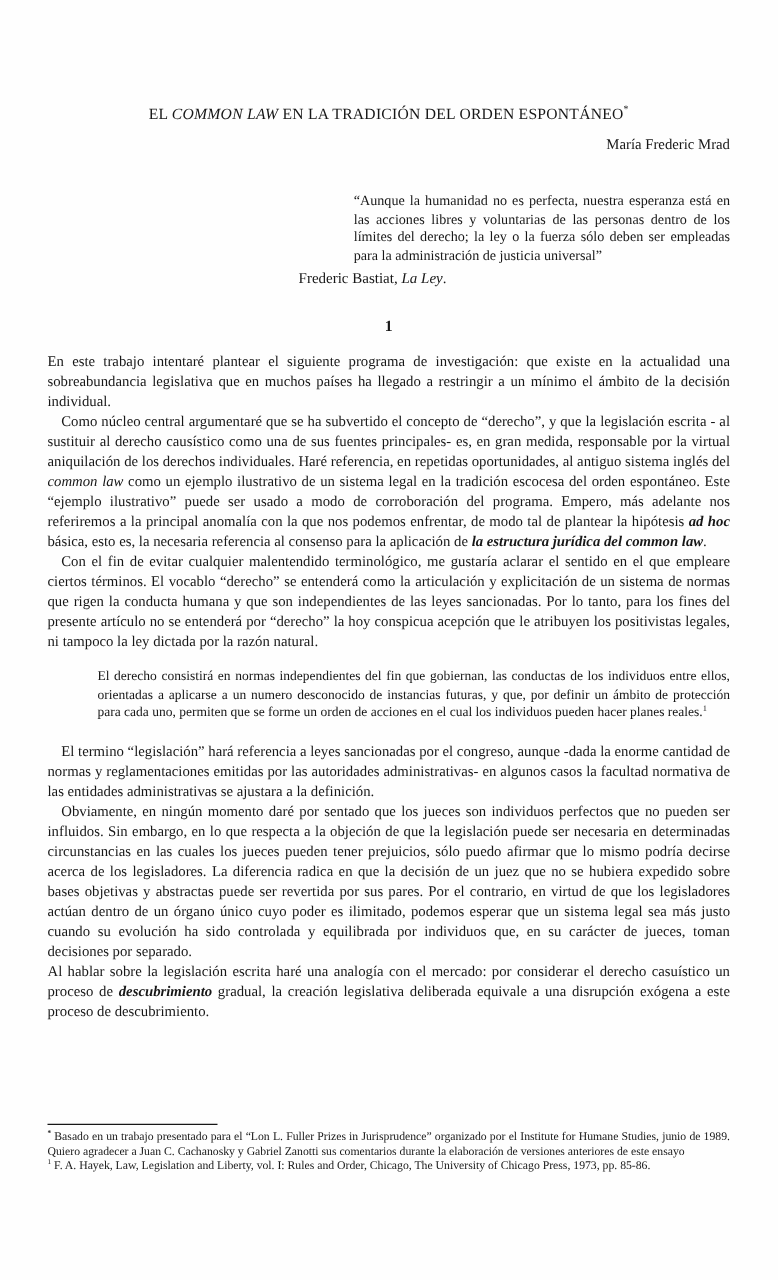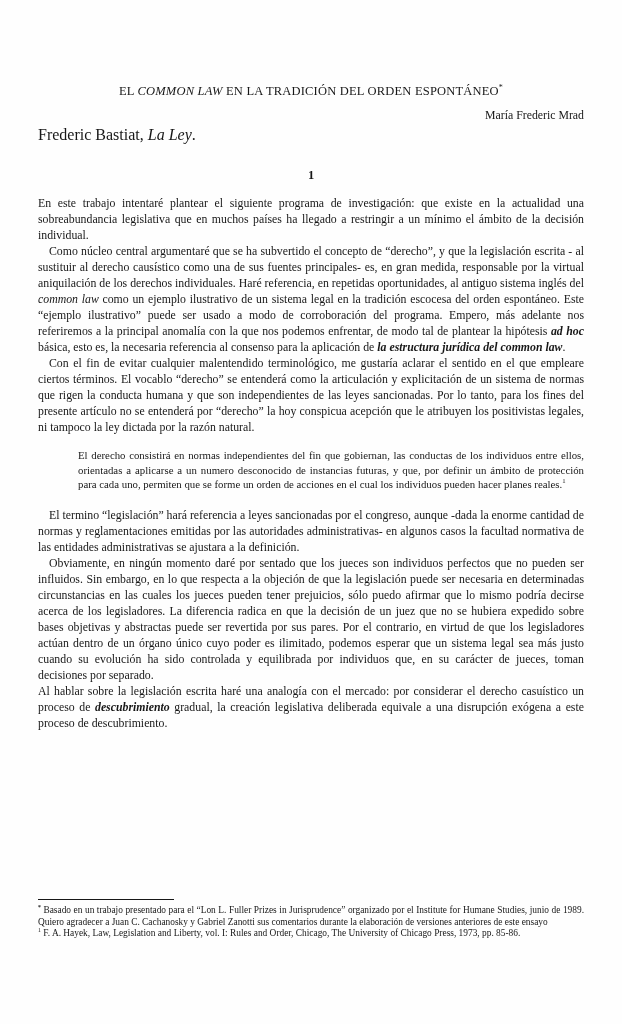--- a/index.html
+++ b/index.html
@@ -39,23 +39,23 @@
   }
   .epigraph {
     margin-top: 31px;
     margin-left: 245px;
     font-size: 11.3px;
     line-height: 14.5px;
     text-align: justify;
   }
   .epigraph-attribution {
     margin-top: 3px;
-    text-align: left;
+    text-align: center;
     padding-right: 26px;
-    font-size: 16px;
+    font-size: 12px;
   }
   .section-number {
     margin-top: 24px;
     text-align: center;
     font-weight: bold;
     font-size: 12.5px;
   }
   .body-text {
     margin-top: 12px;
     font-size: 11.8px;
@@ -94,20 +94,21 @@
 </head>
 <body>
 
 <div class="page">
   <div class="content">
 
     <div class="title"><span>EL </span><span style="font-style: italic;">COMMON LAW</span><span> EN LA TRADICIÓN DEL ORDEN ESPONTÁNEO</span><sup>*</sup></div>
 
     <div class="author">María Frederic Mrad</div>
 
+    <div class="epigraph">“Aunque la humanidad no es perfecta, nuestra esperanza está en las acciones libres y voluntarias de las personas dentro de los límites del derecho; la ley o la fuerza sólo deben ser empleadas para la administración de justicia universal”</div>
 
     <div class="epigraph-attribution"><span>Frederic Bastiat, </span><span style="font-style: italic;">La Ley</span><span>.</span></div>
 
     <div class="section-number">1</div>
 
     <div class="body-text">
       <p><span>En este trabajo intentaré plantear el siguiente programa de investigación: que existe en la actualidad una sobreabundancia legislativa que en muchos países ha llegado a restringir a un mínimo el ámbito de la decisión individual.</span></p>
       <p class="indent"><span>Como núcleo central argumentaré que se ha subvertido el concepto de “derecho”, y que la legislación escrita - al sustituir al derecho causístico como una de sus fuentes principales- es, en gran medida, responsable por la virtual aniquilación de los derechos individuales. Haré referencia, en repetidas oportunidades, al antiguo sistema inglés del </span><span style="font-style: italic;">common law</span><span> como un ejemplo ilustrativo de un sistema legal en la tradición escocesa del orden espontáneo. Este “ejemplo ilustrativo” puede ser usado a modo de corroboración del programa. Empero, más adelante nos referiremos a la principal anomalía con la que nos podemos enfrentar, de modo tal de plantear la hipótesis </span><span style="font-style: italic; font-weight: bold;">ad hoc</span><span> básica, esto es, la necesaria referencia al consenso para la aplicación de </span><span style="font-style: italic; font-weight: bold;">la estructura jurídica del common law</span><span>.</span></p>
       <p class="indent"><span>Con el fin de evitar cualquier malentendido terminológico, me gustaría aclarar el sentido en el que empleare ciertos términos. El vocablo “derecho” se entenderá como la articulación y explicitación de un sistema de normas que rigen la conducta humana y que son independientes de las leyes sancionadas. Por lo tanto, para los fines del presente artículo no se entenderá por “derecho” la hoy conspicua acepción que le atribuyen los positivistas legales, ni tampoco la ley dictada por la razón natural.</span></p>
 

